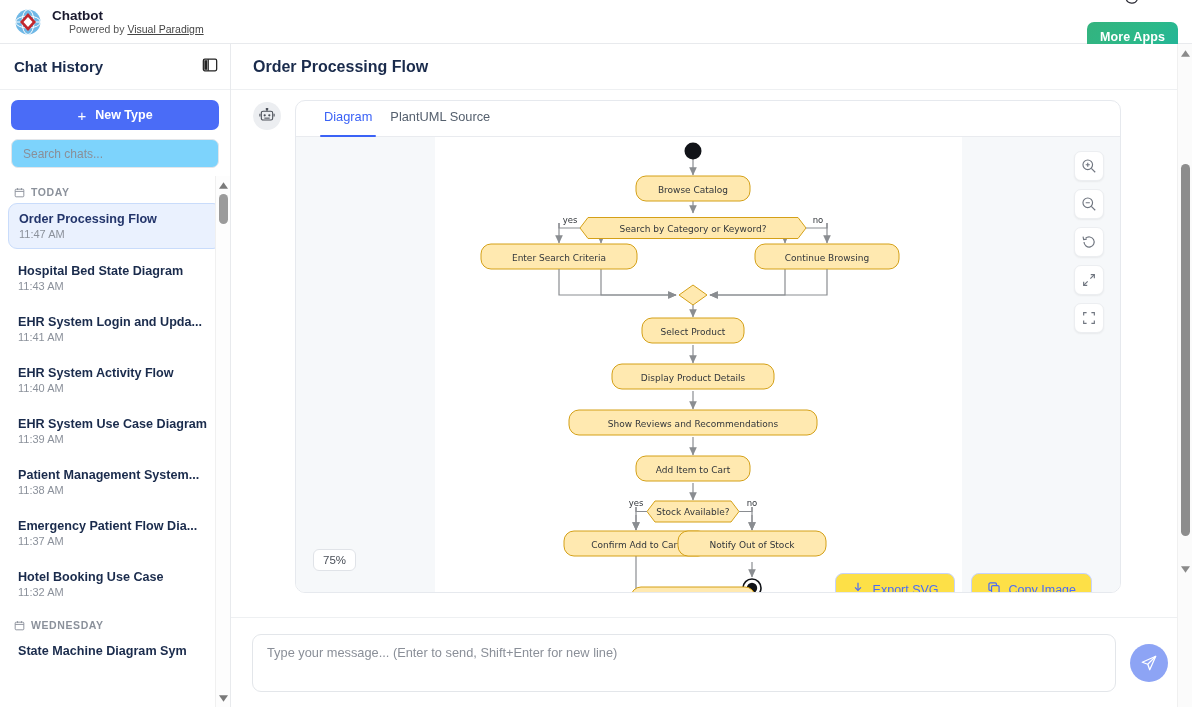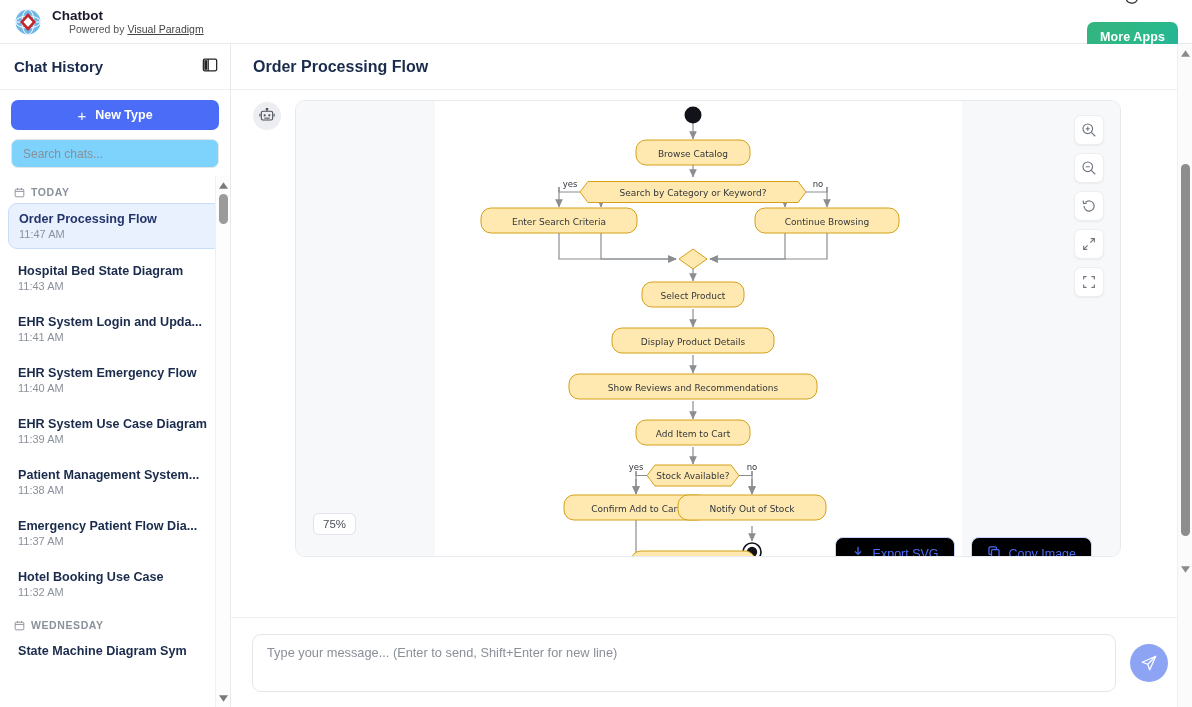--- a/index.html
+++ b/index.html
@@ -168,21 +168,21 @@
     border: 1px solid #eceef1; box-shadow: 0 1px 2px rgba(0,0,0,.06);
     display: flex; align-items: center; justify-content: center;
     color: #707680; cursor: pointer;
   }
   .bubble-actions {
     position: absolute; left: 0; bottom: -14px; width: 100%;
     display: flex; justify-content: flex-end; gap: 16px; padding-right: 28px;
   }
   .act-btn {
     border: 1px solid #c6d2fb; border-radius: 8px; color: #4a6cf7;
-    font-size: 12.5px; padding: 7px 15px; background: #000000;
+    font-size: 12.5px; padding: 7px 15px; background: #fde047;
     display: flex; align-items: center; gap: 8px; cursor: pointer;
   }
 
   
   .composer {
     position: absolute; left: 0; bottom: 0; width: 961px; height: 90px;
     background: #fff; border-top: 1px solid #eef0f2;
     display: flex; align-items: center; padding: 0 24px 0 21px; gap: 14px;
   }
   .composer-input {
@@ -295,21 +295,21 @@
       </div>
       <div class="chat-item">
         <div class="ci-title">Hospital Bed State Diagram</div>
         <div class="ci-time">11:43 AM</div>
       </div>
       <div class="chat-item">
         <div class="ci-title">EHR System Login and Upda...</div>
         <div class="ci-time">11:41 AM</div>
       </div>
       <div class="chat-item">
-        <div class="ci-title">EHR System Emergency Flow</div>
+        <div class="ci-title">EHR System Activity Flow</div>
         <div class="ci-time">11:40 AM</div>
       </div>
       <div class="chat-item">
         <div class="ci-title">EHR System Use Case Diagram</div>
         <div class="ci-time">11:39 AM</div>
       </div>
       <div class="chat-item">
         <div class="ci-title">Patient Management System...</div>
         <div class="ci-time">11:38 AM</div>
       </div>
@@ -367,20 +367,24 @@
           <rect x="2.6" y="3.6" width="12.8" height="10" rx="2"></rect>
           <circle cx="6.4" cy="8.2" r="1.25" fill="#4a4f58" stroke="none"></circle>
           <circle cx="11.6" cy="8.2" r="1.25" fill="#4a4f58" stroke="none"></circle>
           <line x1="6" y1="11.4" x2="12" y2="11.4"></line>
           <line x1="1" y1="6.6" x2="1" y2="9.6"></line>
           <line x1="17" y1="6.6" x2="17" y2="9.6"></line>
         </svg>
       </div>
 
       <div class="bubble">
+        <div class="tabs">
+          <div class="tab active">Diagram</div>
+          <div class="tab">PlantUML Source</div>
+        </div>
 
         <div class="canvas">
           <div class="canvas-white"></div>
 
           <svg class="diagram" viewBox="0 0 804 455">
             <defs>
               <marker id="ah" markerWidth="9" markerHeight="9" refX="6.5" refY="3.2" orient="auto">
                 <path d="M0,0 L7,3.2 L0,6.4 z" fill="#8a8d91"></path>
               </marker>
             </defs>

